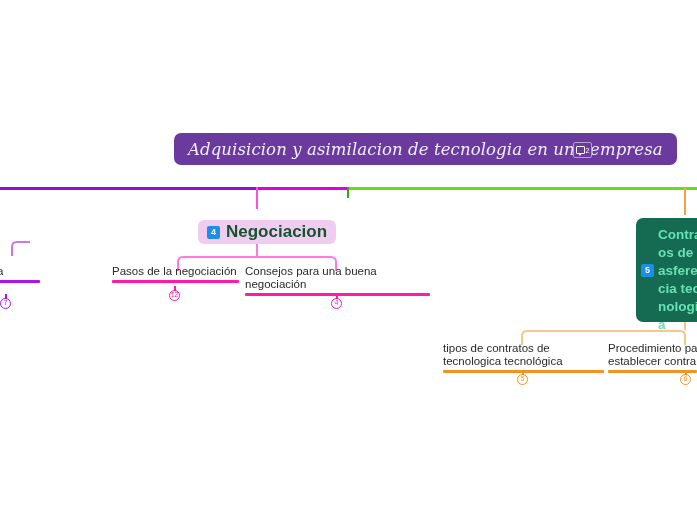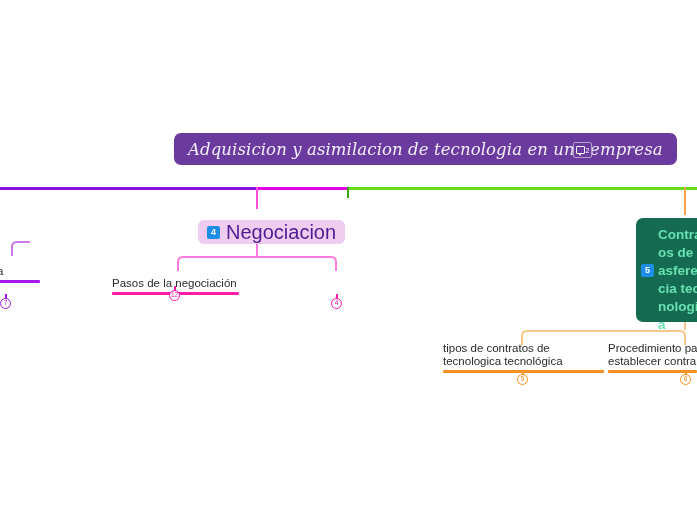--- a/index.html
+++ b/index.html
@@ -109,23 +109,23 @@
     height: 24px;
     background: #f0cdf0;
     border-radius: 6px;
     display: flex;
     align-items: center;
     padding: 0 9px;
     gap: 6px;
     box-sizing: border-box;
   }
   .node-negociacion .label {
-    font-size: 20px;
-    font-weight: normal;
-    color: #4c1d95;
+    font-size: 17px;
+    font-weight: bold;
+    color: #14532d;
     white-space: nowrap;
   }
   .sq-badge {
     width: 13px;
     height: 13px;
     background: #1d8ee8;
     border-radius: 2px;
     display: flex;
     align-items: center;
     justify-content: center;
@@ -263,29 +263,34 @@
 
   <div class="leaf" style="left:-58px; top:265px; width:98px;">
     <div class="txt">r una buena</div>
     <div class="rule rule-purple"></div>
   </div>
   <div class="circ c-purple" style="left:0px; top:298px;">
     <span class="tick"></span>
     <span>7</span>
   </div>
 
-  <div class="leaf" style="left:112px; top:265px; width:127px;margin-top:12px;">
+  <div class="leaf" style="left:112px; top:265px; width:127px;">
     <div class="txt">Pasos de la negociación</div>
     <div class="rule rule-magenta"></div>
   </div>
   <div class="circ c-magenta" style="left:169px; top:290px;">
     <span class="tick"></span>
     <span>12</span>
   </div>
 
+  <div class="leaf" style="left:245px; top:265px; width:185px;">
+    <div class="txt">Consejos para una buena
+negociación</div>
+    <div class="rule rule-magenta"></div>
+  </div>
   <div class="circ c-magenta" style="left:331px; top:298px;">
     <span class="tick"></span>
     <span>4</span>
   </div>
 
   <div class="leaf" style="left:443px; top:342px; width:161px;">
     <div class="txt">tipos de contratos de
 tecnologica tecnológica</div>
     <div class="rule rule-orange"></div>
   </div>

